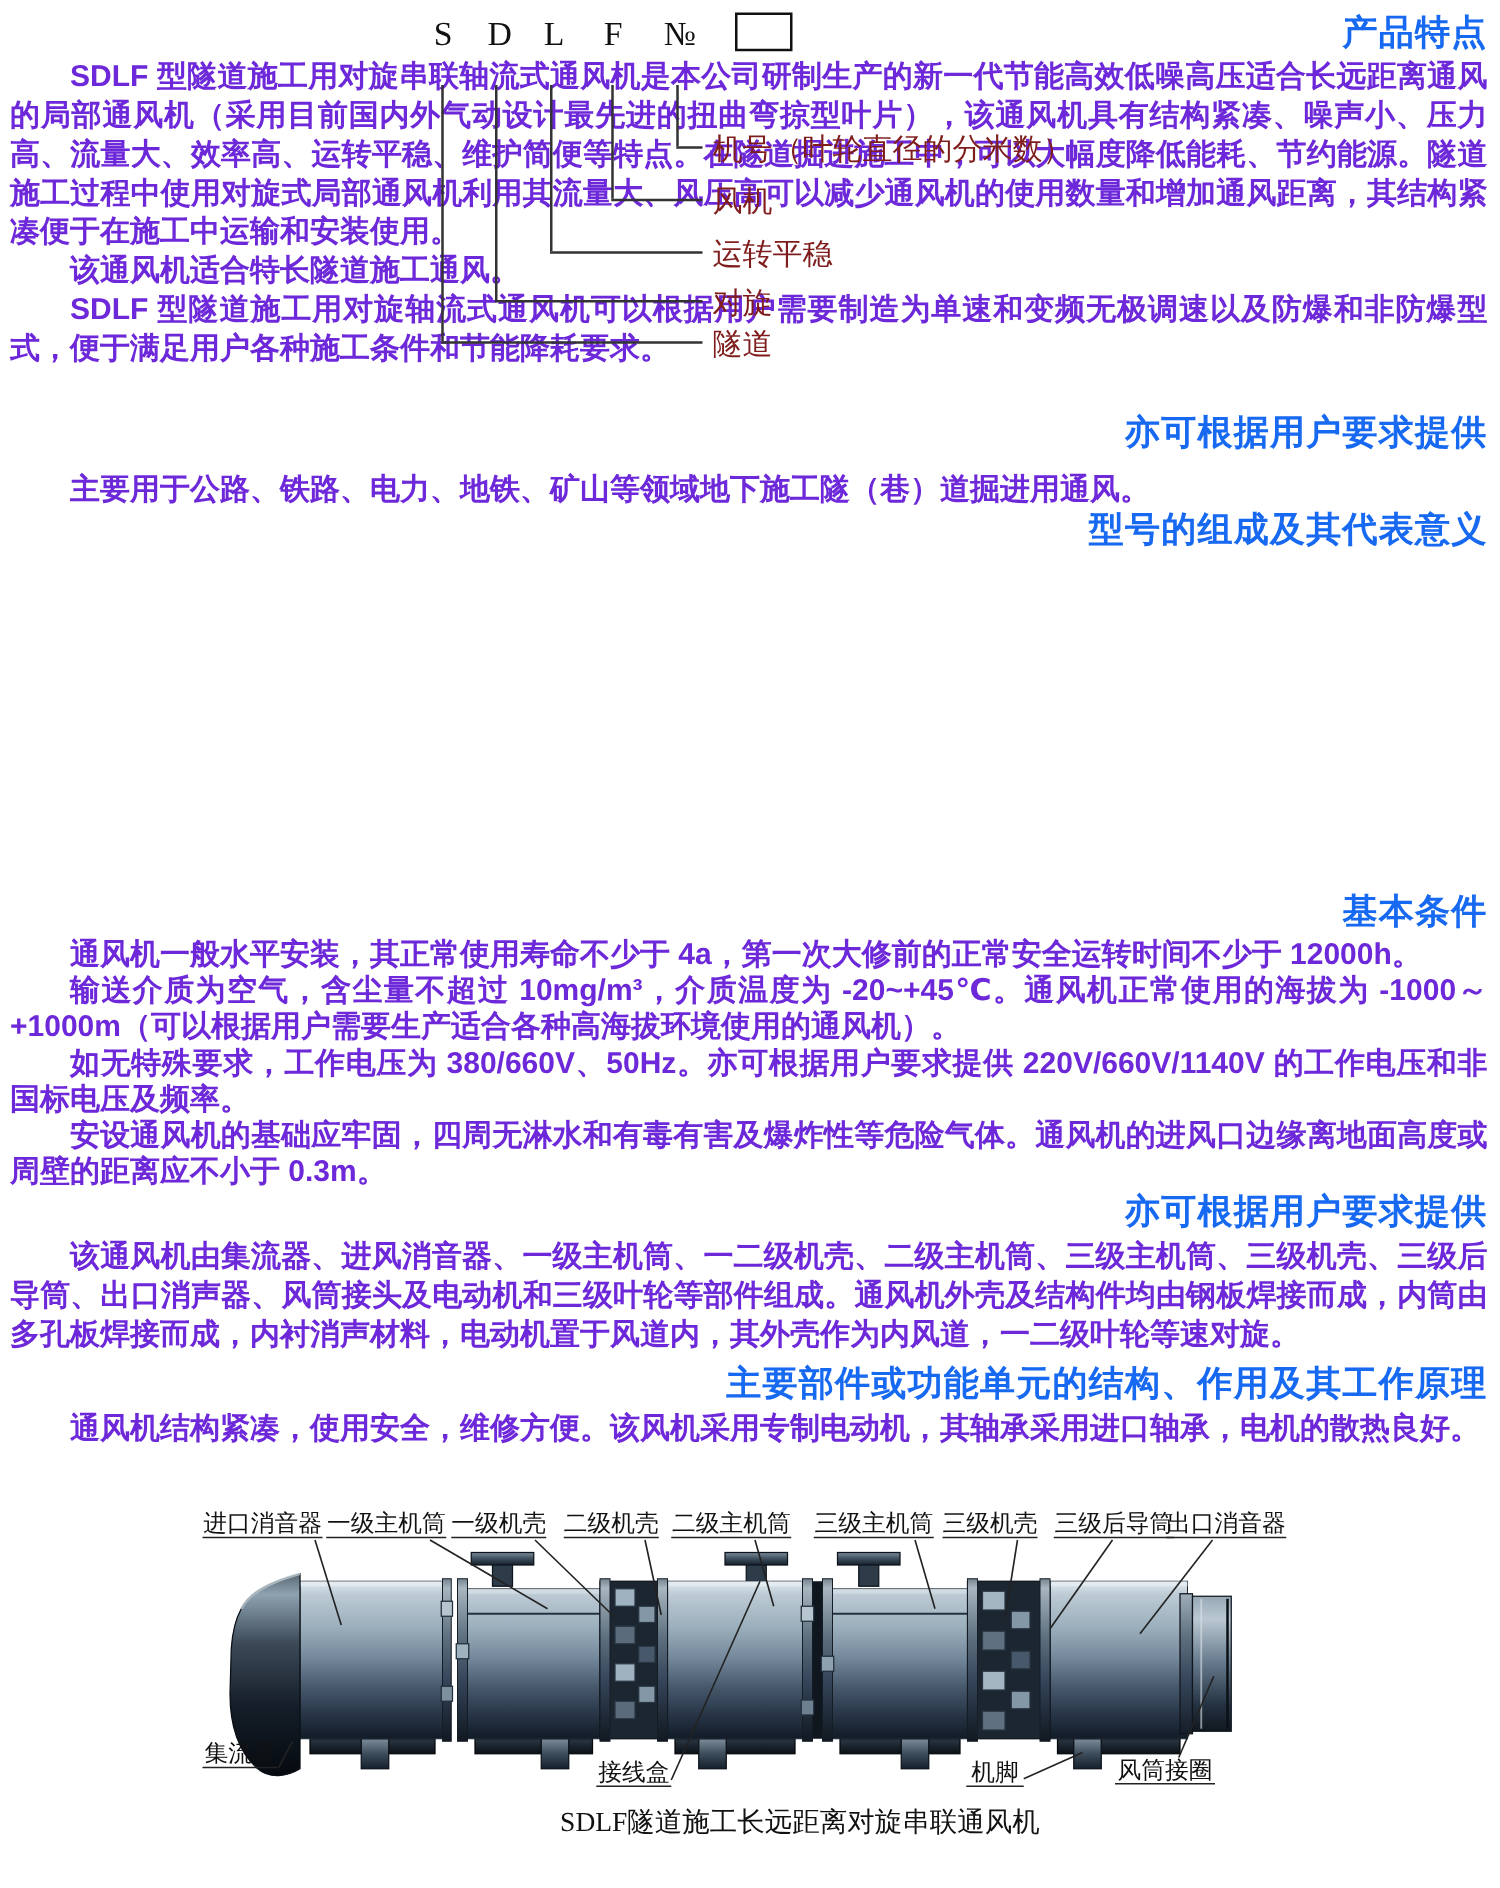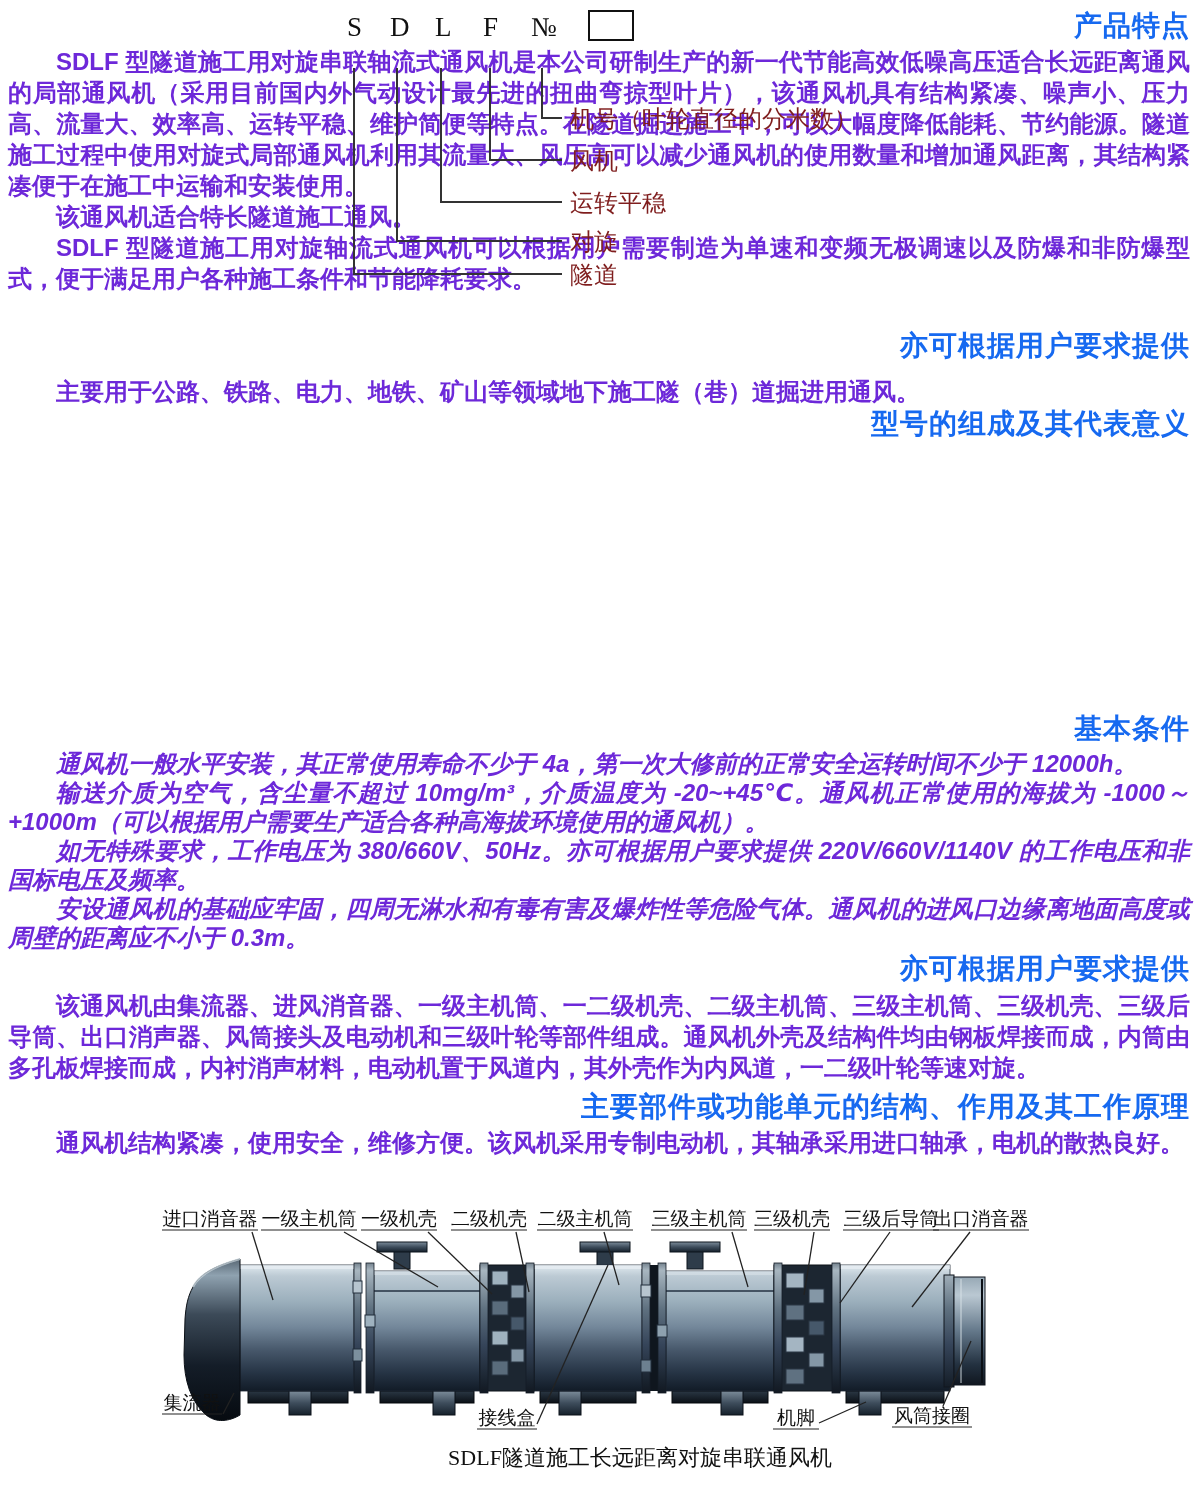--- a/index.html
+++ b/index.html
@@ -13,21 +13,21 @@
     margin:0;font-size:28px;line-height:32px;font-weight:bold;
     color:#1669f0;letter-spacing:1px;text-align:right;
   }
   .hwrap{left:55px;right:10px;}
   .btxt{left:8px;right:10px;}
   .btxt p{
     margin:0;font-size:24px;font-weight:bold;text-indent:2em;
     text-align:justify;color:#6d28d9;
   }
   .lh31 p{line-height:31px;}
-  .lh29 p{line-height:29px;font-style:italic;}
+  .lh29 p{line-height:29px;}
   
   #model-diagram{left:0;top:440;width:1200px;height:305px;}
   .mletter{
     position:absolute;top:12px;font-family:"Liberation Serif","DejaVu Serif",serif;
     font-size:27px;color:#111;
   }
   .mbox{position:absolute;left:588px;top:10px;width:42px;height:27px;border:2px solid #111;background:#fff;}
   .vline{position:absolute;width:0;border-left:2px solid #333;}
   .hline{position:absolute;height:0;border-top:2px solid #333;}
   .mlabel{

